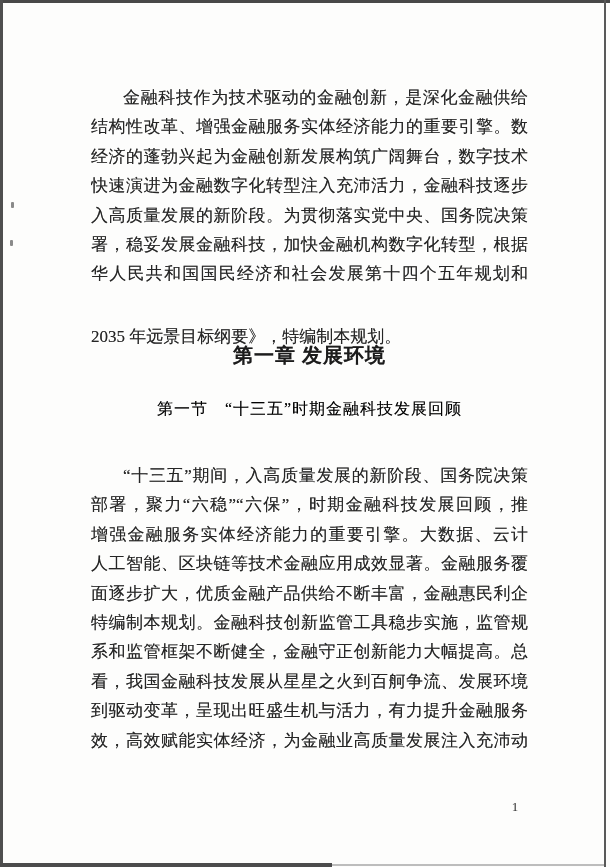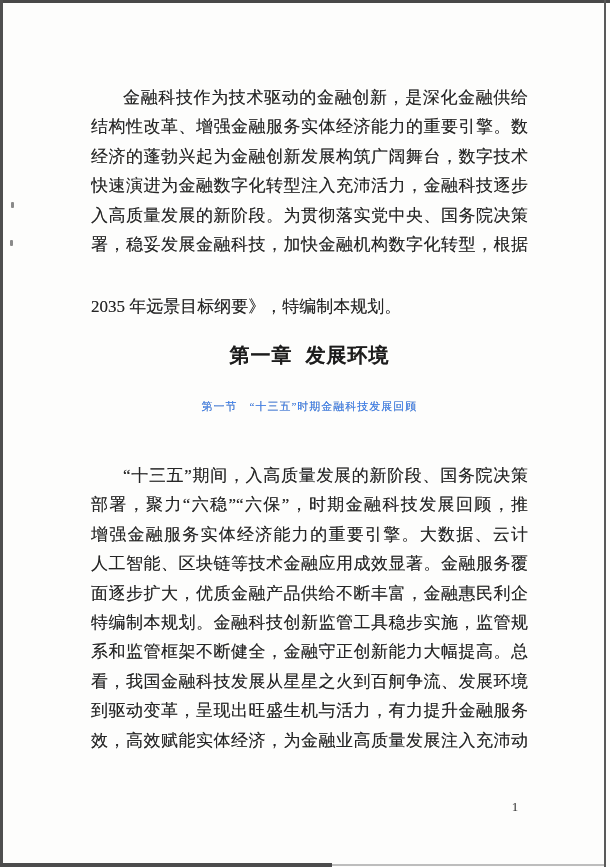--- a/index.html
+++ b/index.html
@@ -42,35 +42,35 @@
     overflow: hidden;
   }
   .line.indent { text-indent: 32px; }
   .line.last   { text-align-last: left; margin-top: 33px; }
 
   .chapter-heading {
     position: absolute;
     left: 91px; top: 342px;
     width: 437px;
     text-align: center;
-    font-family: Liberation Mono, monospace;
+    font-family: Liberation Serif, serif;
     font-weight: bold;
     font-size: 20px;
     letter-spacing: 1px;
     color: #1c1c1c;
     text-shadow: 0 0 0.5px rgba(20,20,20,0.5);
   }
   .section-heading {
     position: absolute;
     left: 71px; top: 399px;
     width: 477px;
     text-align: center;
-    font-size: 11px;
+    font-size: 16px;
     letter-spacing: 1px;
-    color: #3b82f6;
+    color: #000000;
     text-shadow: 0 0 0.6px rgba(45,45,45,0.5);
   }
   .page-number {
     position: absolute;
     left: 500px; top: 799px;
     width: 30px;
     text-align: center;
     font-size: 13px;
     color: #2e2e2e;
   }
@@ -88,20 +88,21 @@
   <div class="speck speck-1"></div>
   <div class="speck speck-2"></div>
 
   <div class="para para-intro">
     <div class="line indent">金融科技作为技术驱动的金融创新，是深化金融供给侧</div>
     <div class="line">结构性改革、增强金融服务实体经济能力的重要引擎。数字</div>
     <div class="line">经济的蓬勃兴起为金融创新发展构筑广阔舞台，数字技术的</div>
     <div class="line">快速演进为金融数字化转型注入充沛活力，金融科技逐步迈</div>
     <div class="line">入高质量发展的新阶段。为贯彻落实党中央、国务院决策部</div>
     <div class="line">署，稳妥发展金融科技，加快金融机构数字化转型，根据《中</div>
+    <div class="line">华人民共和国国民经济和社会发展第十四个五年规划和</div>
     <div class="line last">2035 年远景目标纲要》，特编制本规划。</div>
   </div>
 
   <div class="chapter-heading">第一章  发展环境</div>
 
   <div class="section-heading">第一节　“十三五”时期金融科技发展回顾</div>
 
   <div class="para para-review">
     <div class="line indent">“十三五”期间，入高质量发展的新阶段、国务院决策</div>
     <div class="line">部署，聚力“六稳”“六保”，时期金融科技发展回顾，推</div>

